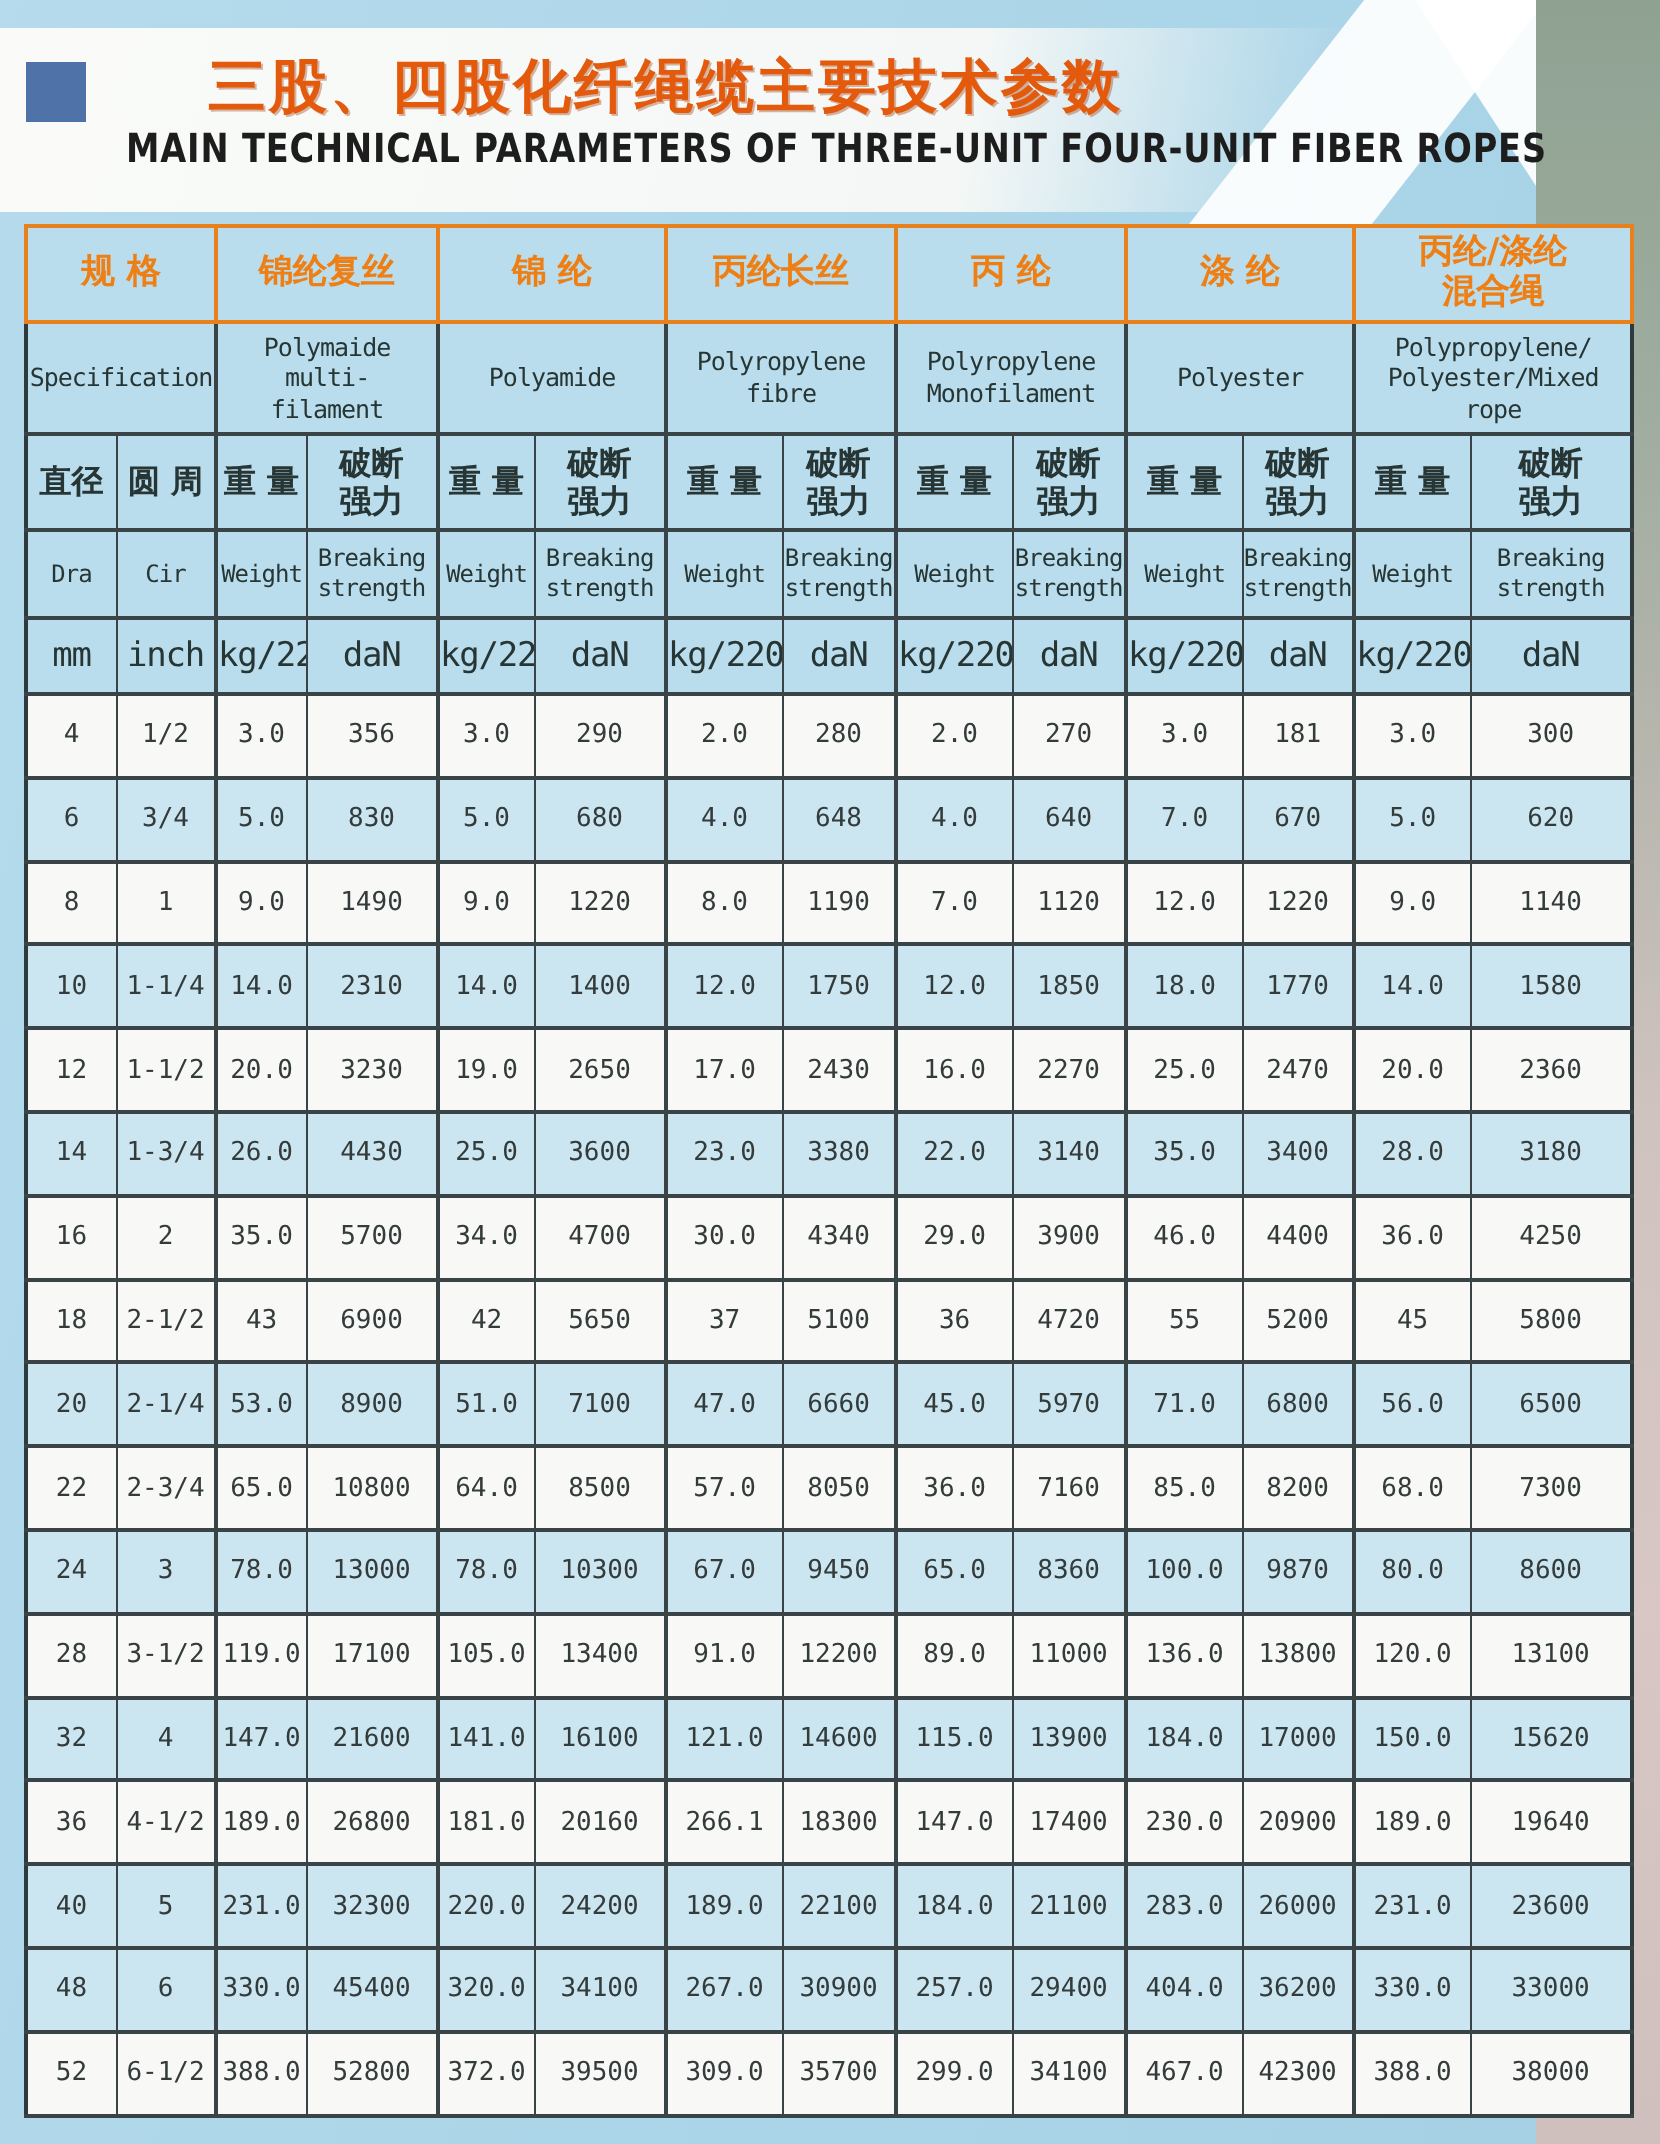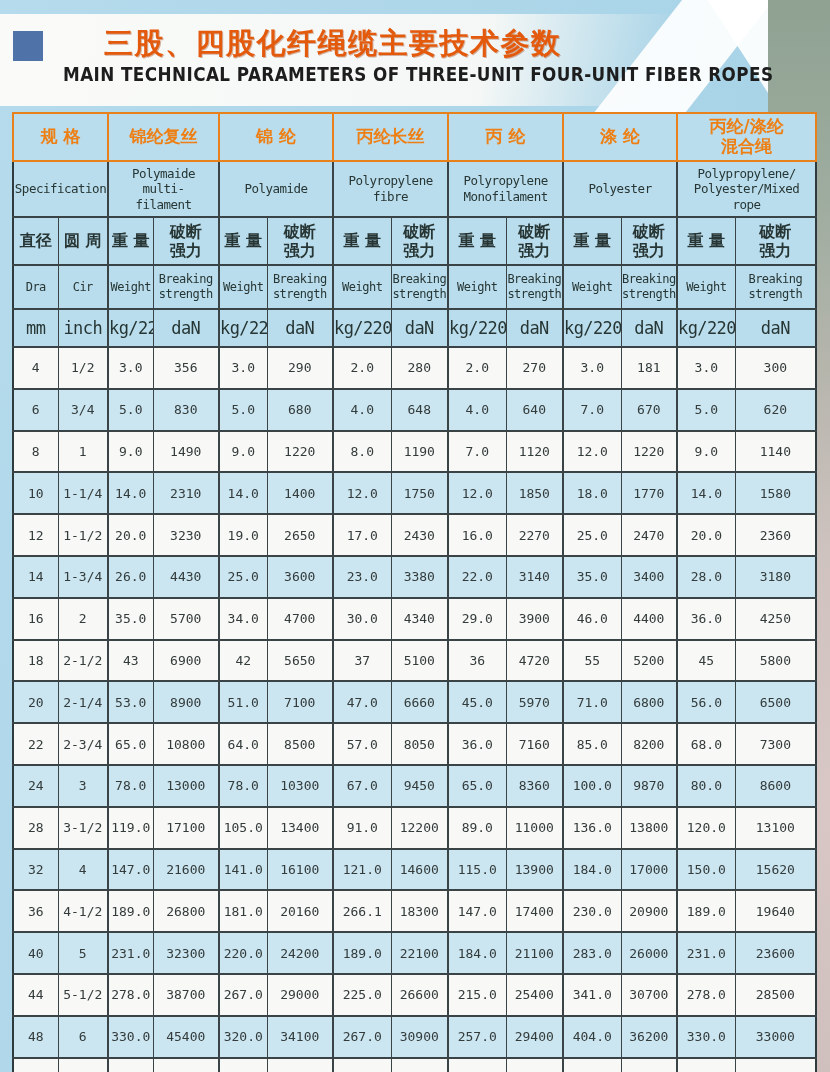--- a/index.html
+++ b/index.html
@@ -419,36 +419,20 @@
         <td>24200</td>
         <td class="gb">189.0</td>
         <td>22100</td>
         <td class="gb">184.0</td>
         <td>21100</td>
         <td class="gb">283.0</td>
         <td>26000</td>
         <td class="gb">231.0</td>
         <td>23600</td>
       </tr>
-      <tr>
-        <td>44</td>
-        <td>5-1/2</td>
-        <td class="gb">278.0</td>
-        <td>38700</td>
-        <td class="gb">267.0</td>
-        <td>29000</td>
-        <td class="gb">225.0</td>
-        <td>26600</td>
-        <td class="gb">215.0</td>
-        <td>25400</td>
-        <td class="gb">341.0</td>
-        <td>30700</td>
-        <td class="gb">278.0</td>
-        <td>28500</td>
-      </tr>
       <tr class="shaded">
         <td>48</td>
         <td>6</td>
         <td class="gb">330.0</td>
         <td>45400</td>
         <td class="gb">320.0</td>
         <td>34100</td>
         <td class="gb">267.0</td>
         <td>30900</td>
         <td class="gb">257.0</td>

